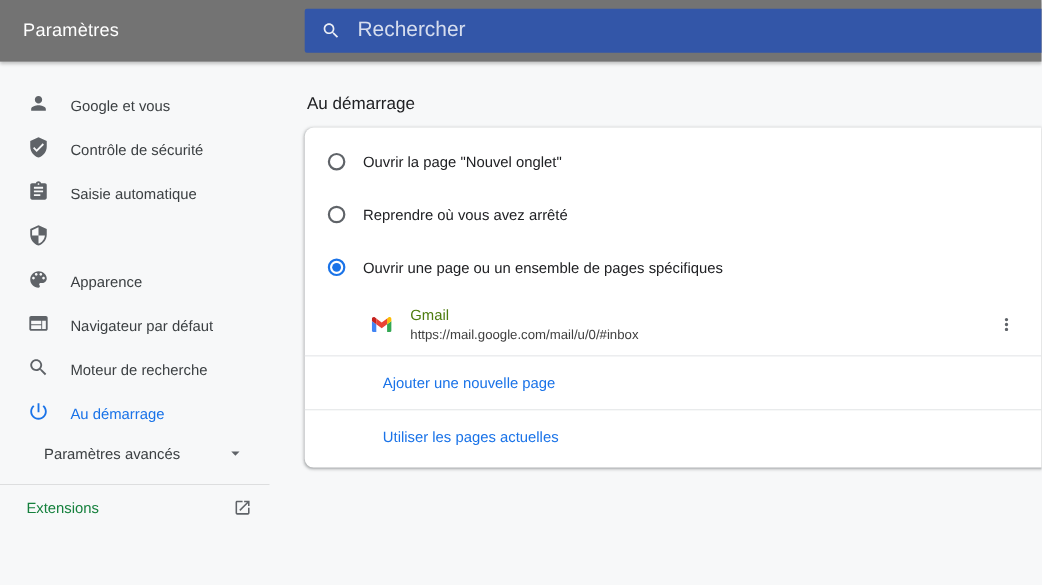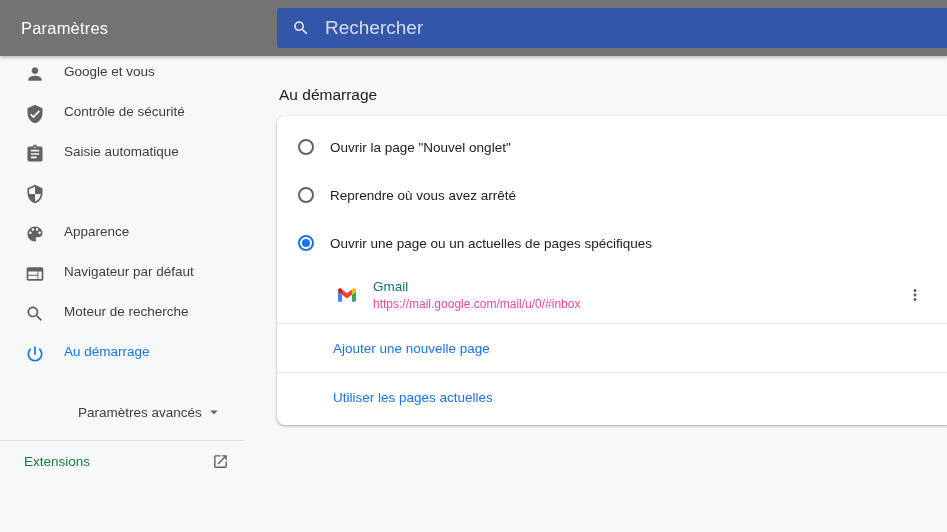--- a/index.html
+++ b/index.html
@@ -31,31 +31,31 @@
     background:transparent;border:none;outline:none;
     color:#FFFFFF;font-size:19px;font-family:"Liberation Sans",sans-serif;
   }
   .search-input::placeholder{color:rgba(255,255,255,.8);opacity:1;}
   
   .sidebar{
     position:absolute;top:56px;left:0;width:245px;bottom:0;
     padding-top:8px;box-sizing:border-box;
   }
   .nav-item{
-    height:40px;display:flex;align-items:flex-start;cursor:pointer;
+    height:40px;display:flex;align-items:flex-end;cursor:pointer;
     padding-left:25px;box-sizing:border-box;
   }
   .nav-item .ic{width:20px;height:20px;flex:none;display:flex;align-items:center;}
   .nav-item .ic svg{fill:#5F6368;}
   .nav-label{margin-left:19px;font-size:13.5px;color:#3C4043;font-weight:500;}
   .nav-item.selected .nav-label{color:#1A73E8;}
   .nav-item.selected .ic svg{fill:#1A73E8;}
   .advanced-row{
     margin-top:8px;height:40px;display:flex;align-items:center;
-    justify-content:space-between;padding:0 22px 0 40px;cursor:pointer;margin-left:38px;
+    justify-content:space-between;padding:0 22px 0 40px;cursor:pointer;
   }
   .advanced-label{font-size:13.5px;color:#3C4043;font-weight:500;}
   .side-divider{margin-top:8px;border-top:1px solid rgba(0,0,0,.10);width:245px;}
   .footer-row{
     height:40px;display:flex;align-items:center;justify-content:space-between;
     padding:0 16px 0 24px;cursor:pointer;box-sizing:border-box;
   }
   .footer-row:first-of-type{margin-top:8px;}
   .footer-label{font-size:13.5px;color:#15803d;font-weight:500;}
   
@@ -80,28 +80,28 @@
     content:"";position:absolute;left:2px;top:2px;width:8px;height:8px;
     border-radius:50%;background:#1A73E8;
   }
   .radio-label{margin-left:16px;font-size:13.5px;color:#202124;}
   .page-row{
     height:56px;display:flex;align-items:center;padding-left:61px;
     border-bottom:1px solid #E4E6E8;
   }
   .favicon{width:18px;height:18px;flex:none;}
   .page-text{margin-left:17px;}
-  .page-title{font-size:13.5px;color:#0f766e;}
-  .page-url{font-size:12px;color:#ec4899;margin-top:3px;}
+  .page-title{font-size:13.5px;color:#4d7c0f;}
+  .page-url{font-size:12px;color:#404040;margin-top:3px;}
   .kebab{
     margin-left:auto;margin-right:14px;width:36px;height:36px;border-radius:50%;
     display:flex;align-items:center;justify-content:center;cursor:pointer;flex:none;
   }
   .link-row{
-    height:48px;display:flex;align-items:center;padding-left:56px;cursor:pointer;
+    height:48px;display:flex;align-items:center;padding-left:71px;cursor:pointer;
   }
   .link-row.bordered{border-bottom:1px solid #E4E6E8;}
   .link-label{font-size:13.5px;color:#1A73E8;font-weight:500;}
 </style>
 </head>
 <body>
 
 <div class="header">
   <div class="header-title">Paramètres</div>
   <div class="searchbox">
@@ -201,21 +201,21 @@
     <div class="radio-row">
       <span class="radio"></span>
       <span class="radio-label">Ouvrir la page "Nouvel onglet"</span>
     </div>
     <div class="radio-row">
       <span class="radio"></span>
       <span class="radio-label">Reprendre où vous avez arrêté</span>
     </div>
     <div class="radio-row">
       <span class="radio checked"></span>
-      <span class="radio-label">Ouvrir une page ou un actuelles de pages spécifiques</span>
+      <span class="radio-label">Ouvrir une page ou un ensemble de pages spécifiques</span>
     </div>
 
     <div class="page-row">
       <svg class="favicon" viewBox="52 42 88 66">
         <path fill="#4285f4" d="M58 108h14V74L52 59v43c0 3.32 2.69 6 6 6"></path>
         <path fill="#34a853" d="M120 108h14c3.32 0 6-2.69 6-6V59l-20 15"></path>
         <path fill="#fbbc04" d="M120 48v26l20-15v-8c0-7.42-8.47-11.65-14.4-7.2"></path>
         <path fill="#ea4335" d="M72 74V48l24 18 24-18v26L96 92"></path>
         <path fill="#c5221f" d="M52 51v8l20 15V48l-5.6-4.2c-5.94-4.45-14.4-.22-14.4 7.2"></path>
       </svg>

